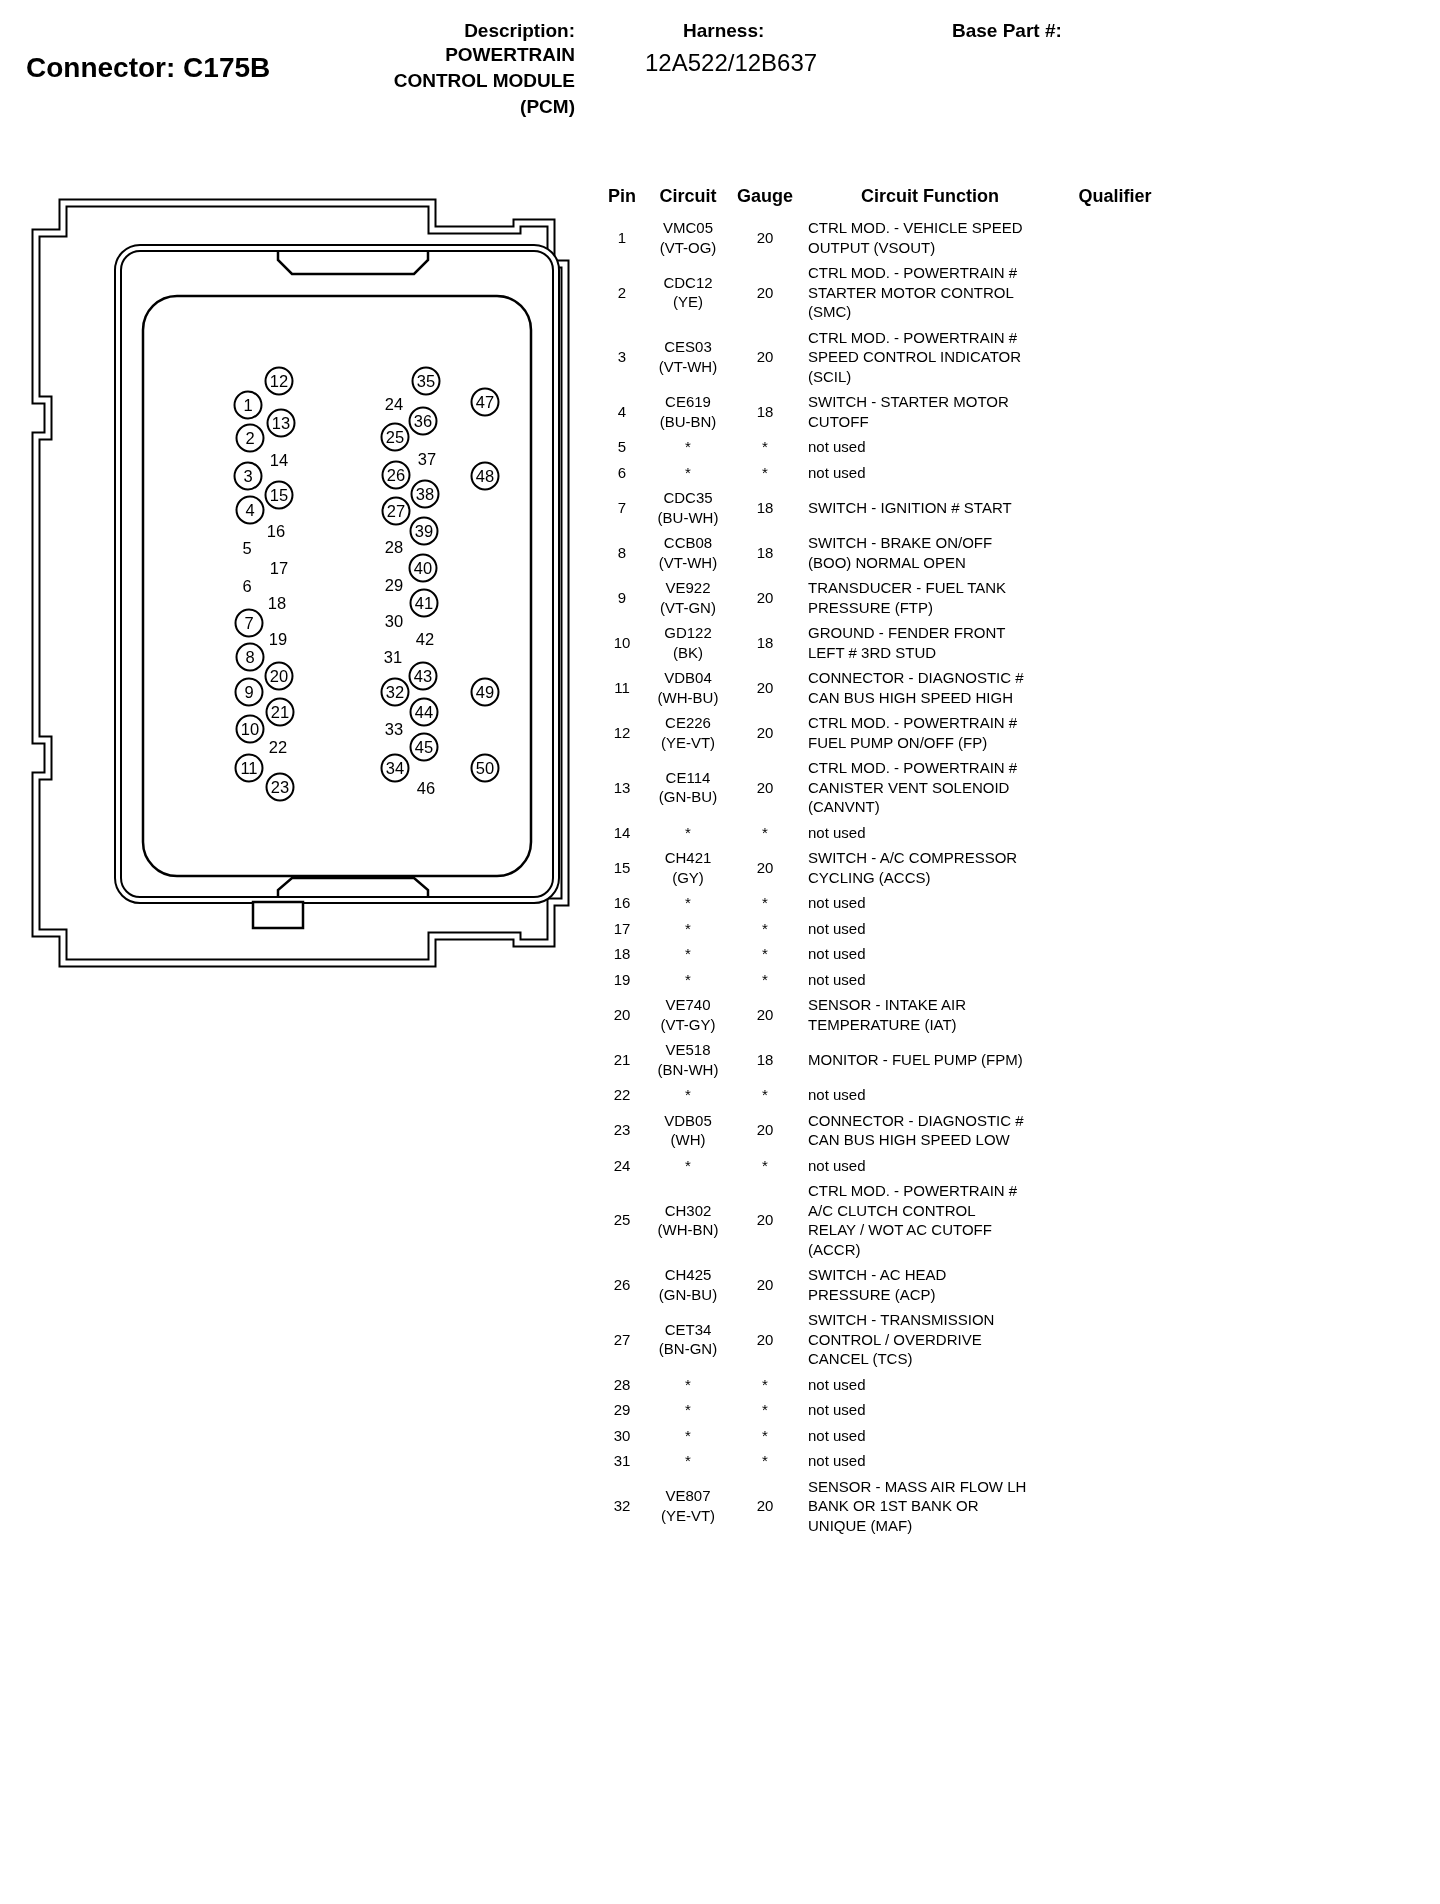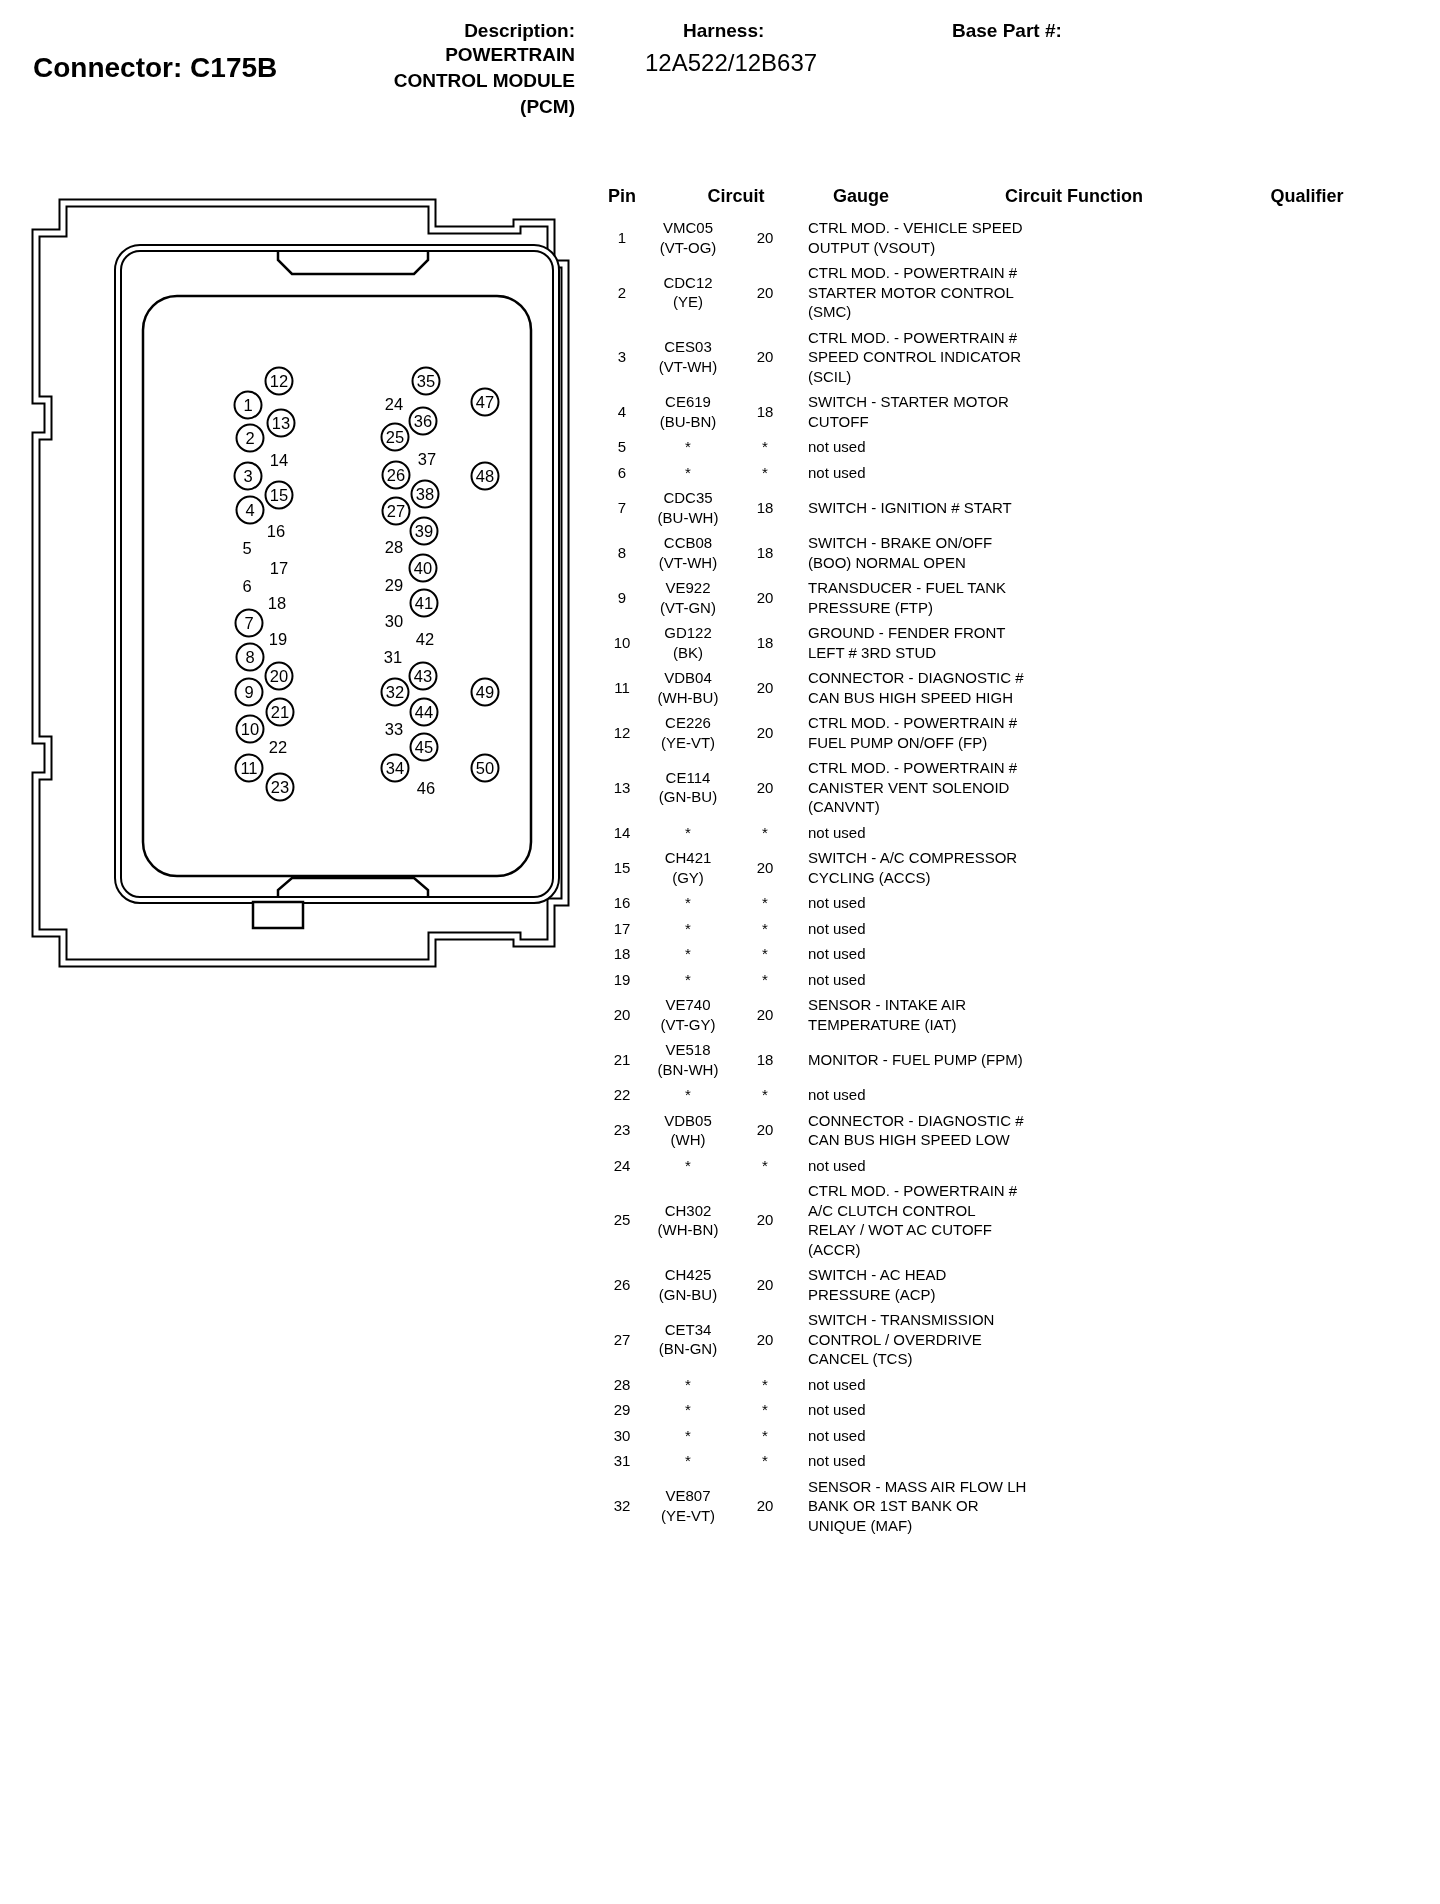--- a/index.html
+++ b/index.html
@@ -1,37 +1,37 @@
 <!DOCTYPE html>
 <html><head>
 <meta charset="utf-8">
 <style>
   html,body{margin:0;padding:0;background:#fff;}
   #page{
     position:relative;width:1440px;height:1904px;background:#ffffff;overflow:hidden;
     font-family:"Liberation Sans",sans-serif;color:#000;
   }
   
-  .conn-title{position:absolute;left:33px;top:52px;font-size:28px;font-weight:bold;}
+  .conn-title{position:absolute;left:26px;top:52px;font-size:28px;font-weight:bold;}
   .hdr-block{position:absolute;top:20px;}
   .hdr-label{font-size:19px;font-weight:bold;}
   .hdr-value{font-size:19px;line-height:26px;}
   .desc{left:340px;width:235px;text-align:right;}
   .harness{left:645px;width:200px;}
   .harness .hdr-label{padding-left:38px;}
   .harness .hdr-value{font-size:24px;margin-top:8px;}
   .basepart{left:952px;width:200px;}
   .pre{white-space:pre-line;font-weight:bold;}
   
   #diagram{position:absolute;left:28px;top:188px;}
   .pin-num{font-family:"Liberation Sans",sans-serif;font-size:16.5px;fill:#000;}
   
   #pin-table{position:absolute;left:600px;top:186px;width:568px;}
   .thead,.trow{display:grid;grid-template-columns:44px 88px 66px 264px 106px;}
-  .thead{font-size:18px;font-weight:bold;margin-bottom:8px;gap:48px;}
+  .thead{font-size:18px;font-weight:bold;margin-bottom:8px;}
   .th{text-align:center;}
   .trow{align-items:center;padding:3px 0;}
   .cell{font-size:15px;line-height:19.5px;}
   .c-pin{text-align:center;}
   .c-circuit{text-align:center;white-space:pre-line;}
   .c-gauge{text-align:center;}
   .c-fn{white-space:pre-line;padding-left:10px;}
   .c-qual{text-align:center;}
 </style>
 </head>

